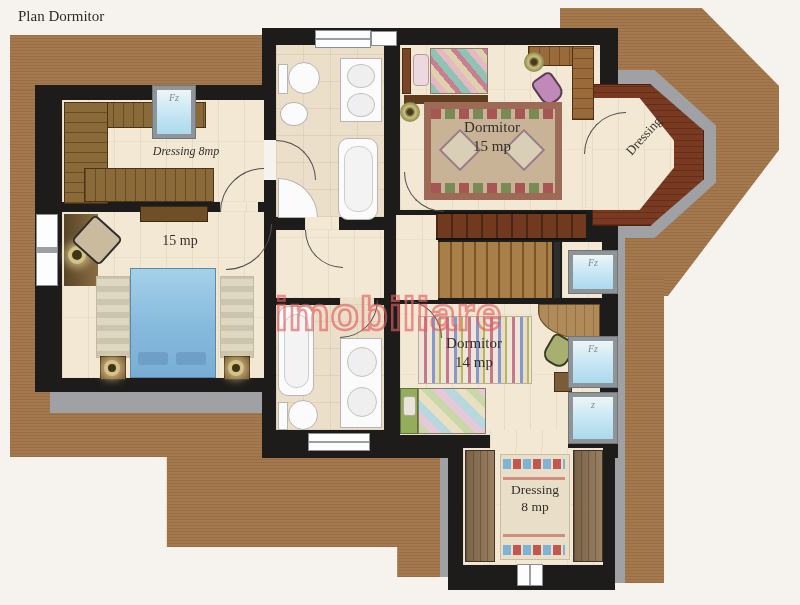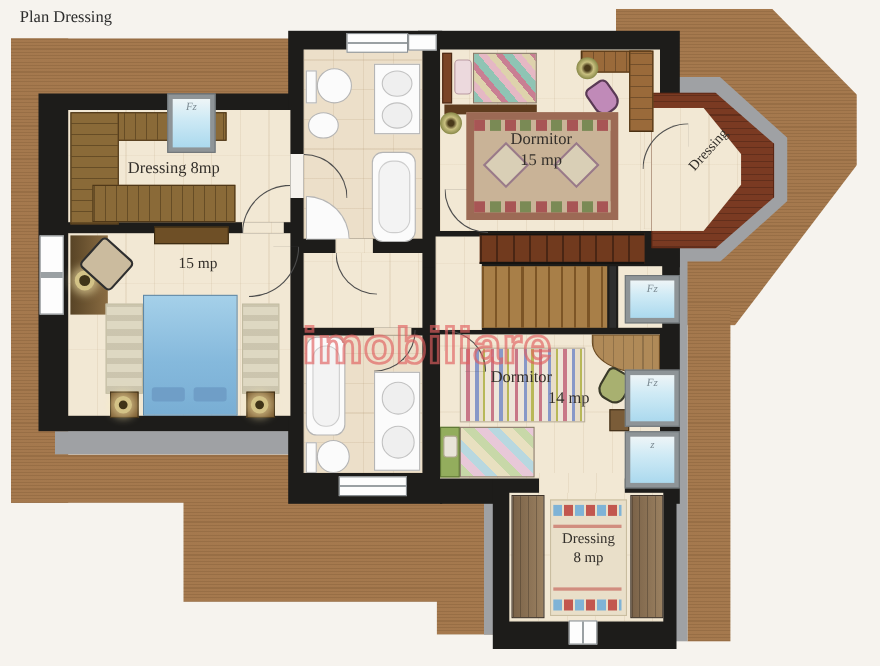--- a/index.html
+++ b/index.html
@@ -35,21 +35,21 @@
   .title{font-size:15px;color:#2b2b2b;}
   .wm{display:flex;align-items:flex-start;pointer-events:none;font-family:"Liberation Sans","DejaVu Sans",sans-serif;font-weight:bold;}
   .wm-axa{font-size:54px;line-height:1;color:transparent;-webkit-text-stroke:3px rgba(135,135,135,.75);letter-spacing:2px;}
   .wm-imo{font-size:46px;line-height:1;margin-top:7px;margin-left:5px;color:transparent;-webkit-text-stroke:2.5px rgba(224,96,96,.65);letter-spacing:1px;}
 </style>
 </head>
 <body>
 
 <div class="stage">
 
-  <div class="abs title" style="left:18px;top:8px;">Plan Dressing</div>
+  <div class="abs title" style="left:18px;top:8px;">Plan Dormitor</div>
 
   <div class="abs terrace" style="left:10px;top:35px;width:52px;height:422px;"></div>
   <div class="abs terrace" style="left:10px;top:35px;width:280px;height:55px;"></div>
   <div class="abs terrace" style="left:560px;top:8px;width:219px;height:288px;clip-path:polygon(0 0,64.8% 0,100% 27.1%,100% 49.3%,49.3% 100%,0 100%);"></div>
   <div class="abs terrace" style="left:625px;top:278px;width:39px;height:305px;"></div>
   <div class="abs terrace" style="left:10px;top:413px;width:443px;height:164px;clip-path:polygon(0 0,65.5% 0,65.5% 24.4%,100% 24.4%,100% 100%,87.4% 100%,87.4% 81.7%,35.4% 81.7%,35.4% 26.8%,0 26.8%);"></div>
 
   <div class="abs grayband" style="left:50px;top:392px;width:250px;height:21px;"></div>
   <div class="abs grayband" style="left:440px;top:453px;width:14px;height:124px;"></div>
   <div class="abs grayband" style="left:613px;top:230px;width:12px;height:353px;"></div>
@@ -78,21 +78,21 @@
   <div class="abs wood" style="left:592px;top:98px;width:82px;height:112px;clip-path:polygon(0 0,58% 0,100% 38%,100% 62%,58% 100%,0 100%);"></div>
   <div class="abs room-label" style="left:596px;top:128px;width:96px;font-size:13px;transform:rotate(-48deg);">Dressing</div>
 
   <div class="abs gold-h" style="left:82px;top:102px;width:124px;height:26px;"></div>
   <div class="abs gold-v" style="left:64px;top:102px;width:44px;height:102px;"></div>
   <div class="abs gold-h" style="left:84px;top:168px;width:130px;height:34px;"></div>
   <div class="abs win-frame" style="left:152px;top:85px;width:44px;height:54px;">
     <div class="win-glass"></div>
     <div class="win-label">Fz</div>
   </div>
-  <div class="abs room-label" style="left:78px;top:144px;width:160px;font-size:15px;">Dressing 8mp</div>
+  <div class="abs room-label" style="left:106px;top:144px;width:160px;font-size:12px;font-style:italic;">Dressing 8mp</div>
 
   <div class="abs" style="left:64px;top:214px;width:34px;height:72px;background:linear-gradient(90deg,#584426,#8a6c42);"></div>
   <div class="abs lamp" style="left:68px;top:246px;width:18px;height:18px;"></div>
   <div class="abs" style="left:140px;top:206px;width:68px;height:16px;background:#6e4f26;border:1px solid #3a2a12;box-sizing:border-box;"></div>
   <div class="abs" style="left:78px;top:222px;width:38px;height:36px;background:#cbbb9e;border:2px solid #2f2f2f;border-radius:5px;transform:rotate(42deg);box-sizing:border-box;"></div>
   <div class="abs win-white" style="left:36px;top:214px;width:22px;height:72px;"></div>
   <div class="abs rug-beige" style="left:96px;top:276px;width:34px;height:82px;"></div>
   <div class="abs rug-beige" style="left:220px;top:276px;width:34px;height:82px;"></div>
   <div class="abs" style="left:130px;top:268px;width:86px;height:110px;background:linear-gradient(180deg,#a5d0e9 0%,#85b9dc 55%,#79aed4 100%);border:1px solid #5d88a8;box-sizing:border-box;"></div>
   <div class="abs" style="left:138px;top:352px;width:30px;height:13px;background:#6f9ec7;border-radius:3px;"></div>
@@ -166,21 +166,21 @@
     <div style="position:absolute;left:6px;top:8px;width:28px;height:28px;background:#efefef;border:1px solid #c2c2c2;border-radius:50%;"></div>
     <div style="position:absolute;left:6px;top:48px;width:28px;height:28px;background:#efefef;border:1px solid #c2c2c2;border-radius:50%;"></div>
   </div>
   <div class="abs white-fix" style="left:278px;top:402px;width:10px;height:28px;"></div>
   <div class="abs white-fix" style="left:288px;top:400px;width:30px;height:30px;border-radius:50%;"></div>
   <div class="abs win-white" style="left:308px;top:433px;width:62px;height:18px;"></div>
 
   <div class="abs" style="left:418px;top:316px;width:114px;height:68px;background:repeating-linear-gradient(90deg,#eee6da 0 5px,#c87888 5px 8px,#eee6da 8px 13px,#8898c8 13px 16px,#e8ddc8 16px 20px,#b8b858 20px 22px);border:1px solid #b9ae9a;box-sizing:border-box;"></div>
   <div class="abs room-label" style="left:412px;top:334px;width:124px;font-size:15px;">
     <span style="display:block;">Dormitor</span>
-    <span style="display:block;text-align:right;">14 mp</span>
+    <span style="display:block;">14 mp</span>
   </div>
   <div class="abs" style="left:538px;top:304px;width:62px;height:36px;background:#b08a58;background-image:repeating-linear-gradient(90deg,rgba(0,0,0,.18) 0 1px,transparent 1px 9px);border:1px solid #6a4a22;border-radius:0 0 0 80%;box-sizing:border-box;"></div>
   <div class="abs" style="left:546px;top:336px;width:26px;height:30px;background:#a8b070;border:2px solid #3a3a28;border-radius:6px 6px 10px 10px;transform:rotate(30deg);box-sizing:border-box;"></div>
   <div class="abs" style="left:554px;top:372px;width:18px;height:20px;background:#7a5c38;border:1px solid #41301a;box-sizing:border-box;"></div>
   <div class="abs" style="left:400px;top:388px;width:18px;height:46px;background:#93ad5d;border:1px solid #5d7434;box-sizing:border-box;"></div>
   <div class="abs" style="left:418px;top:388px;width:68px;height:46px;background:repeating-linear-gradient(45deg,#c8d8a8 0 8px,#e8c8d8 8px 16px,#b8d8e0 16px 24px,#e8e0c0 24px 32px);border:1px solid #8a7a6a;box-sizing:border-box;"></div>
   <div class="abs" style="left:403px;top:396px;width:13px;height:20px;background:#e8e4d8;border:1px solid #b0a890;border-radius:3px;box-sizing:border-box;"></div>
   <div class="abs arc arc-tr" style="left:404px;top:300px;width:38px;height:38px;"></div>
   <div class="abs win-frame" style="left:568px;top:336px;width:50px;height:52px;">
     <div class="win-glass"></div>

